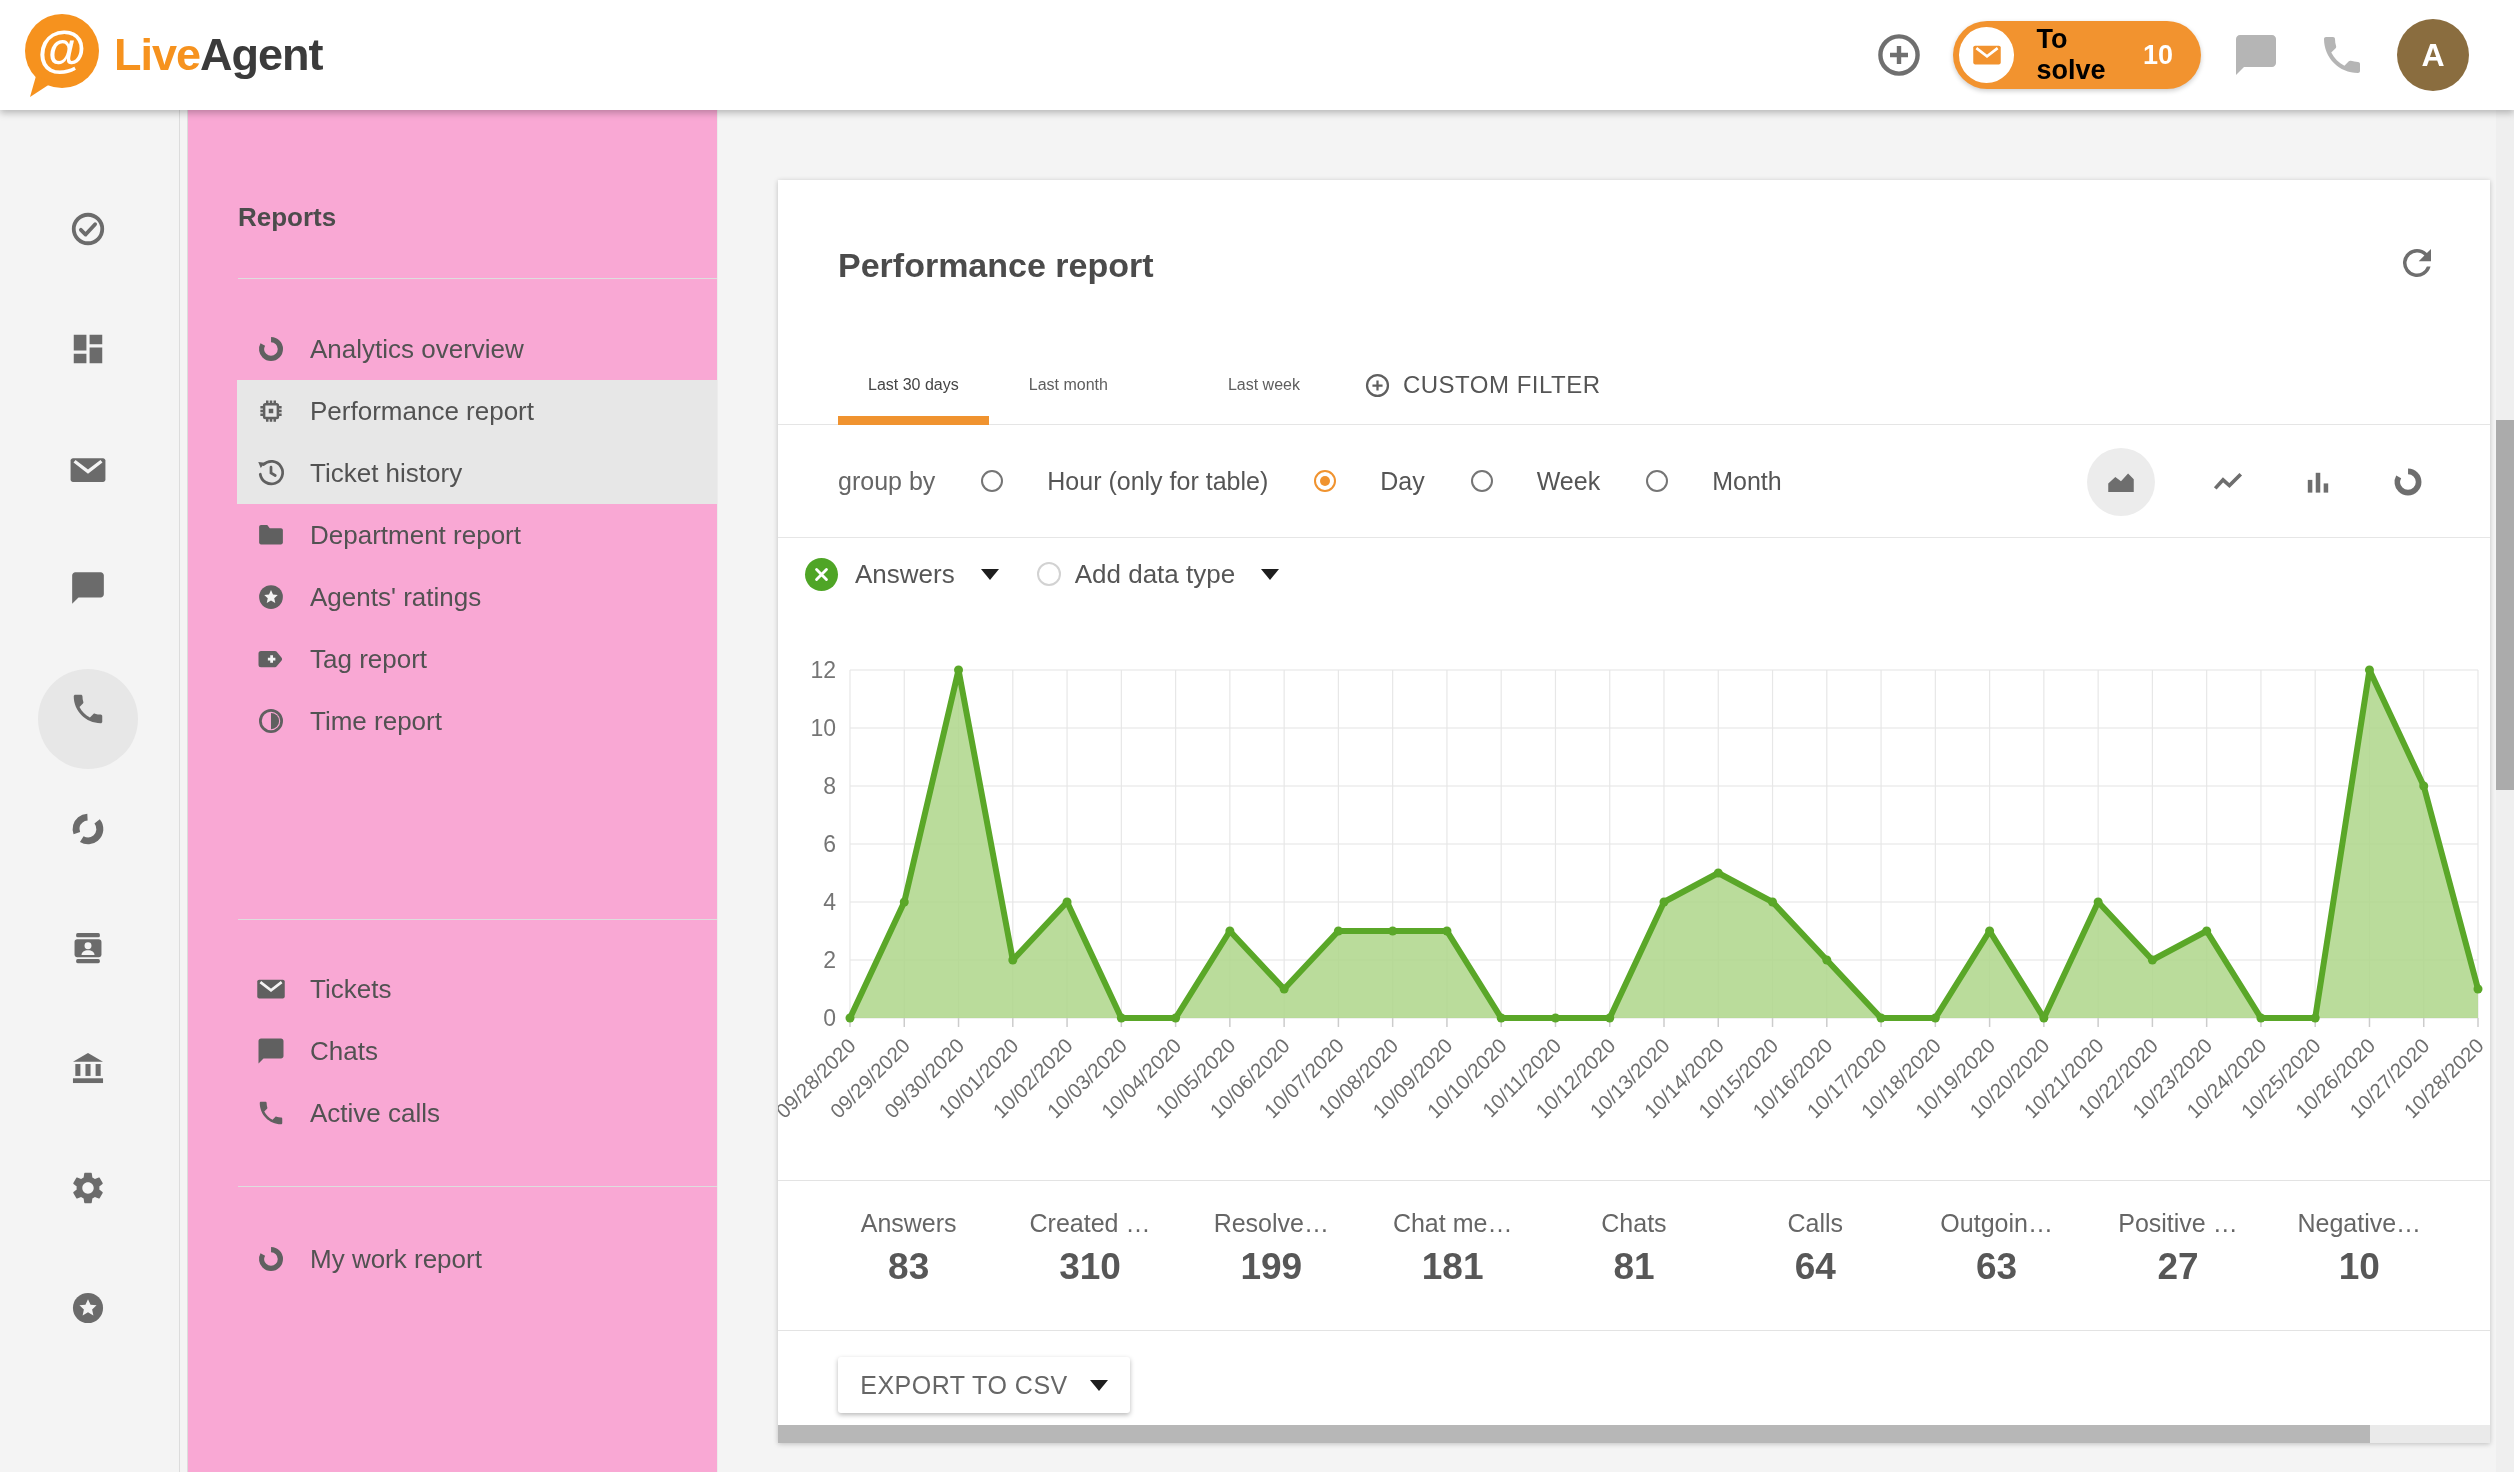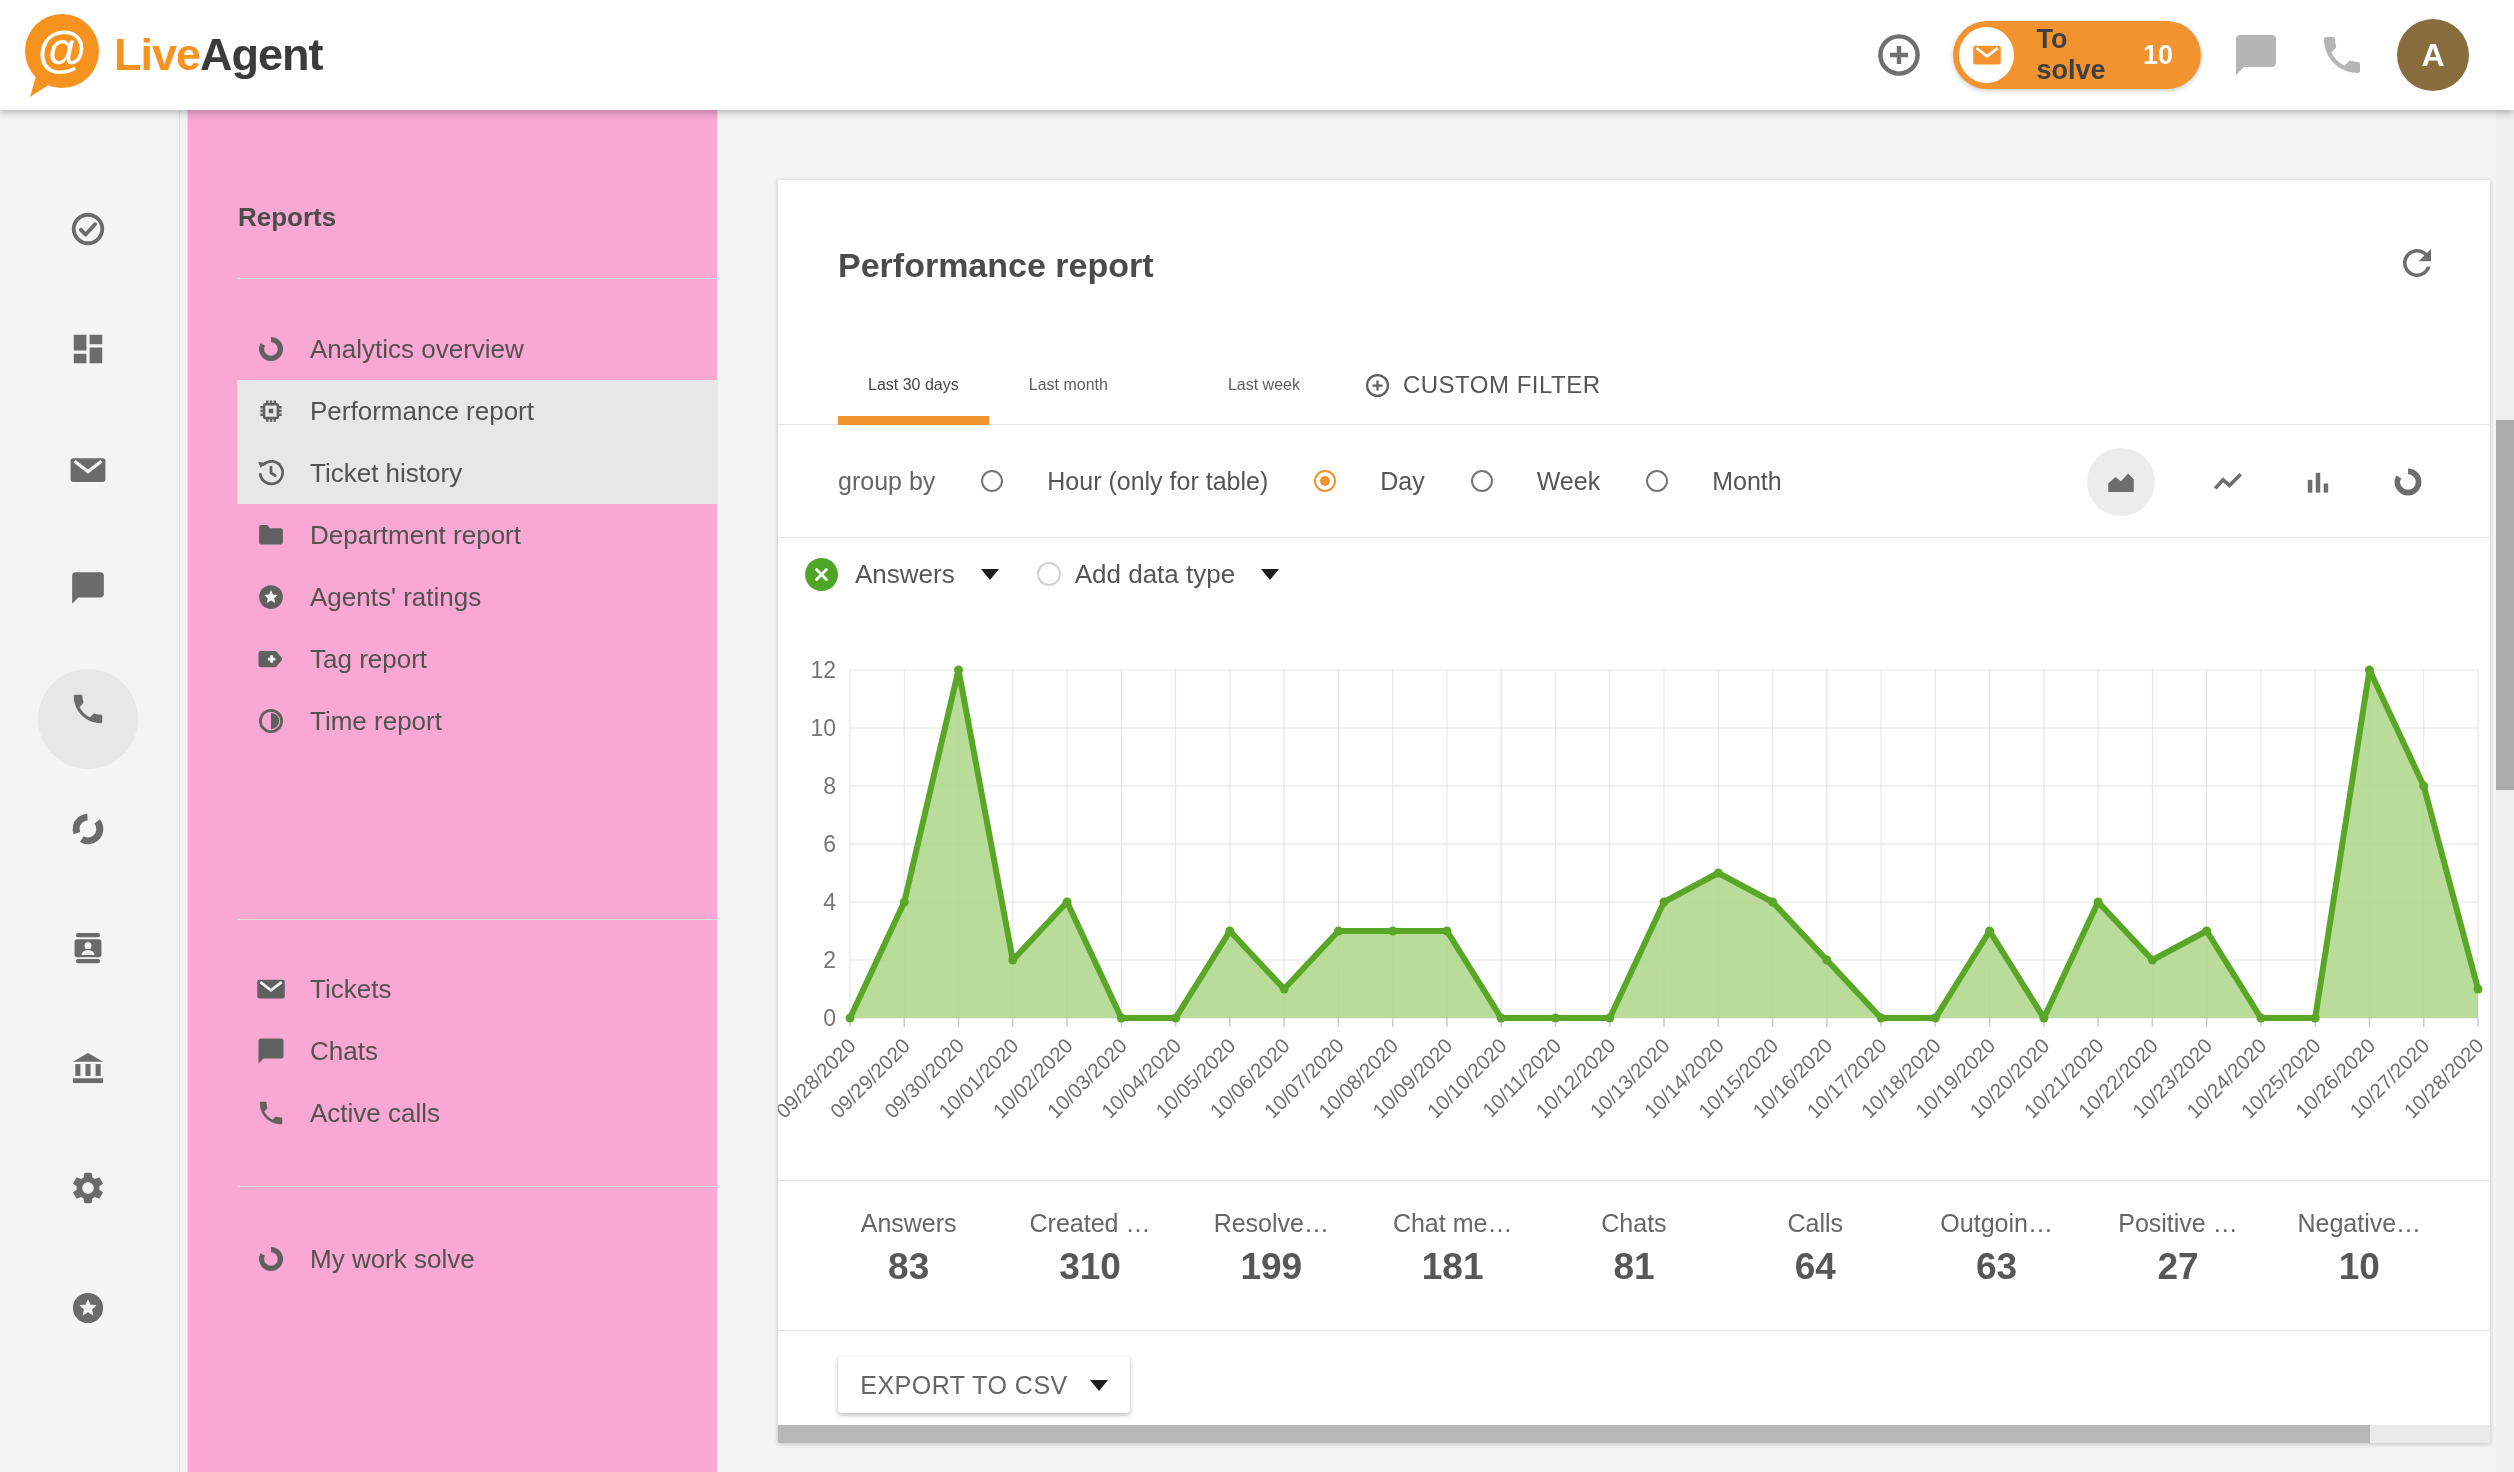--- a/index.html
+++ b/index.html
@@ -21,21 +21,21 @@
   .hdr-btn svg { width:48px; height:48px; }
   .plus-btn { left:1875px; }
   .chat-btn  { left:2232px; color:#b5b5b5; }
   .phone-btn { left:2318px; color:#b5b5b5; }
   .to-solve { position:absolute; left:1953px; top:21px; width:248px; height:68px; background:#F2932F;
               border-radius:34px; display:flex; align-items:center; cursor:pointer;
               box-shadow:0 2px 5px rgba(0,0,0,.2); }
   .to-solve .env-circle { width:56px; height:56px; background:#fff; border-radius:50%;
               margin-left:6px; display:flex; align-items:center; justify-content:center; }
   .to-solve .env-circle svg { width:30px; height:30px; color:#F2932F; }
-  .to-solve-label { color:#404040; font-size:27px; font-weight:700; margin-left:22px; }
+  .to-solve-label { color:#000000; font-size:27px; font-weight:700; margin-left:22px; }
   .to-solve-count { color:#fff; font-size:27px; font-weight:700; margin-left:auto; margin-right:28px; }
   .avatar { position:absolute; left:2397px; top:19px; width:72px; height:72px; border-radius:50%;
             background:#8a6d3f; color:#fff; font-size:32px; font-weight:700;
             display:flex; align-items:center; justify-content:center; cursor:pointer; }
 
   
   .rail { position:absolute; left:0; top:110px; width:180px; bottom:0; background:#f4f4f4;
           border-right:1px solid #dcdcdc; }
   .rail-item { position:absolute; left:64px; width:48px; height:48px; color:#6b6b6b; cursor:pointer;
                display:flex; align-items:center; justify-content:center; }
@@ -337,21 +337,21 @@
 
   <div class="menu-div" style="top:1076px;"></div>
 
   <div class="menu-group" style="top:1118px;">
     <div class="menu-item">
       <span class="mi-icon">
           <svg viewBox="0 0 24 24">
             <circle cx="12" cy="12" r="7.5" fill="none" stroke="currentColor" stroke-width="4.2" stroke-dasharray="33 8" transform="rotate(-45 12 12)"></circle>
           </svg>
         </span>
-      <span>My work solve</span>
+      <span>My work report</span>
     </div>
   </div>
 </div>
 
 <div class="card">
   <div class="card-title">Performance report</div>
   <div class="card-refresh">
     <svg viewBox="0 0 24 24">
       <path fill="currentColor" d="M17.65 6.35A7.96 7.96 0 0 0 12 4a8 8 0 1 0 7.73 10h-2.08A6 6 0 1 1 12 6c1.66 0 3.14.69 4.22 1.78L13 11h7V4l-2.35 2.35z"></path>
     </svg>

